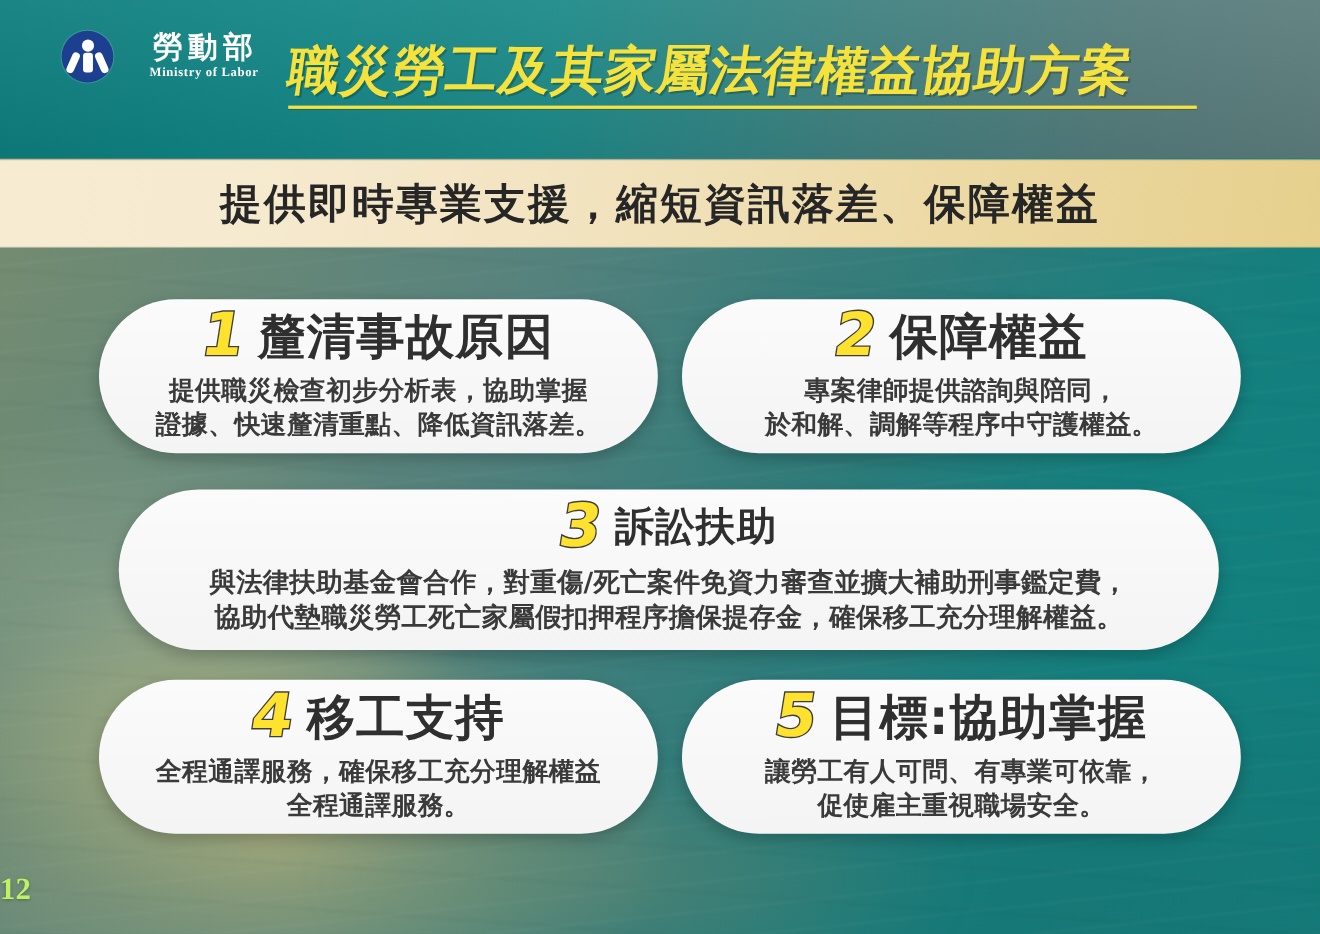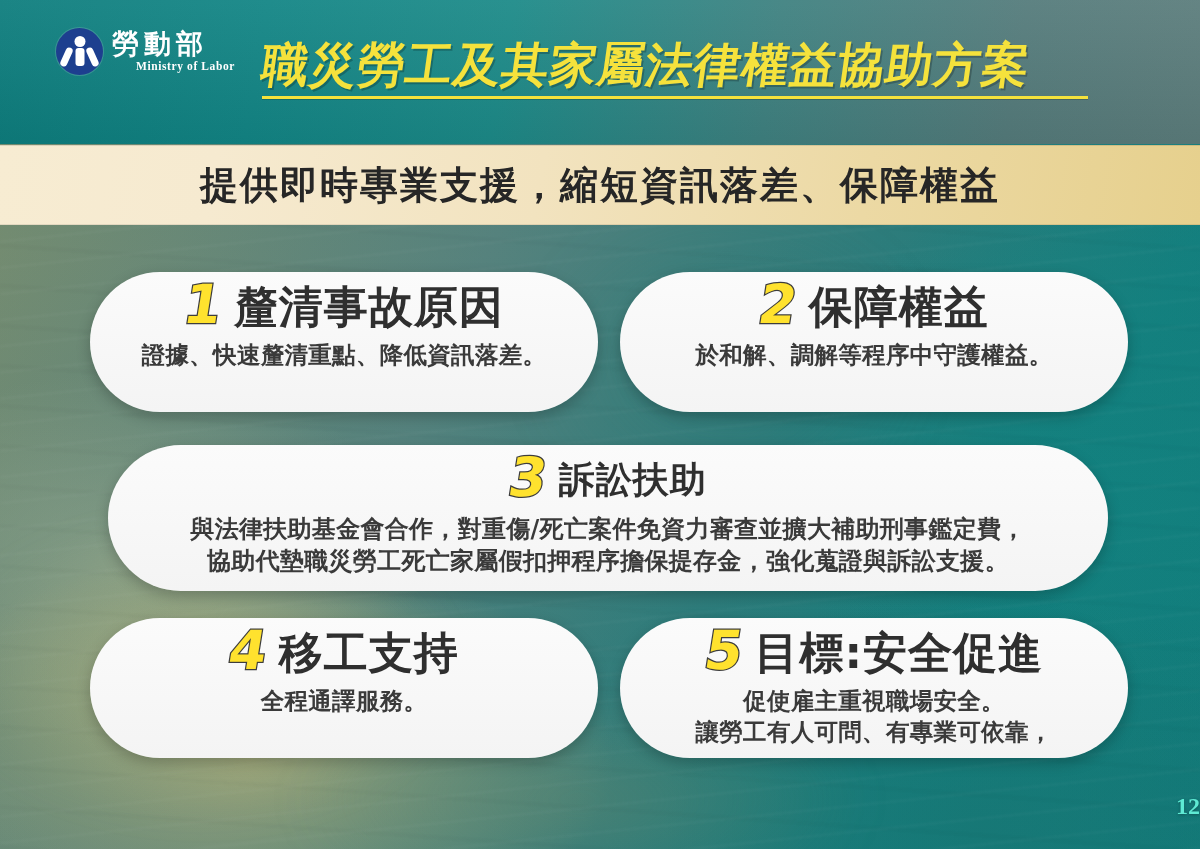--- a/index.html
+++ b/index.html
@@ -57,21 +57,21 @@
     display:flex; align-items:center;
   }
   .header-sheen {
     position:absolute; inset:0;
     background:linear-gradient(180deg, rgba(255,255,255,.06), rgba(0,0,0,.06));
     pointer-events:none;
   }
 
   .logo-wrap {
     position:absolute; left:56px; top:28px;
-    display:flex; align-items:center; gap:9px;
+    display:flex; align-items:center; gap:9px;text-align:right;
   }
   .logo-mark {
     width:47px; height:47px; border-radius:50%;
     background:#1d3f8f;
     position:relative; flex:0 0 auto;
     box-shadow:0 0 0 1px rgba(255,255,255,.15);
   }
   .logo-mark .head {
     position:absolute; left:50%; top:8px; transform:translateX(-50%);
     width:11px; height:11px; border-radius:50%; background:#fff;
@@ -167,22 +167,22 @@
   #card-3 { left:108px; top:445px; width:1000px; height:146px; border-radius:74px; }
   #card-4 { left:90px;  top:618px; width:508px; height:140px; }
   #card-5 { left:620px; top:618px; width:508px; height:140px; }
 
   #card-3 .card-body { font-size:24px; }
   #card-3 .card-title { font-size:36px; }
 
   
   .page-number {
     position:absolute; left:0; right:0; top:793px;
-    text-align:right;
-    font-size:24px; font-weight:bold; color:#5eead4;
+    text-align:left;
+    font-size:28px; font-weight:bold; color:#bef264;
     font-family:"Liberation Serif", serif;
     text-shadow:0 1px 3px rgba(0,0,0,.28);
   }
 </style>
 </head>
 <body>
 
 <div id="slide">
 
   <div class="bg-base"></div>
@@ -217,61 +217,64 @@
   <div class="subtitle-band">
     <div class="subtitle-text">提供即時專業支援，縮短資訊落差、保障權益</div>
   </div>
 
   <div class="card" id="card-1">
     <div class="card-head">
       <span class="card-num">1</span>
       <span class="card-title">釐清事故原因</span>
     </div>
     <div class="card-body">
+      <div>提供職災檢查初步分析表，協助掌握</div>
       <div>證據、快速釐清重點、降低資訊落差。</div>
     </div>
   </div>
 
   <div class="card" id="card-2">
     <div class="card-head">
       <span class="card-num">2</span>
       <span class="card-title">保障權益</span>
     </div>
     <div class="card-body">
+      <div>專案律師提供諮詢與陪同，</div>
       <div>於和解、調解等程序中守護權益。</div>
     </div>
   </div>
 
   <div class="card" id="card-3">
     <div class="card-head">
       <span class="card-num">3</span>
       <span class="card-title">訴訟扶助</span>
     </div>
     <div class="card-body">
       <div>與法律扶助基金會合作，對重傷/死亡案件免資力審查並擴大補助刑事鑑定費，</div>
-      <div>協助代墊職災勞工死亡家屬假扣押程序擔保提存金，強化蒐證與訴訟支援。</div>
+      <div>協助代墊職災勞工死亡家屬假扣押程序擔保提存金，確保移工充分理解權益。</div>
     </div>
   </div>
 
   <div class="card" id="card-4">
     <div class="card-head">
       <span class="card-num">4</span>
       <span class="card-title">移工支持</span>
     </div>
     <div class="card-body">
+      <div>全程通譯服務，確保移工充分理解權益</div>
       <div>全程通譯服務。</div>
     </div>
   </div>
 
   <div class="card" id="card-5">
     <div class="card-head">
       <span class="card-num">5</span>
-      <span class="card-title">目標:安全促進</span>
-    </div>
-    <div class="card-body">
+      <span class="card-title">目標:協助掌握</span>
+    </div>
+    <div class="card-body">
+      <div>讓勞工有人可問、有專業可依靠，</div>
       <div>促使雇主重視職場安全。</div>
-      <div>讓勞工有人可問、有專業可依靠，</div>
     </div>
   </div>
 
   <div class="page-number">12</div>
 
 </div>
 
 </body></html>

